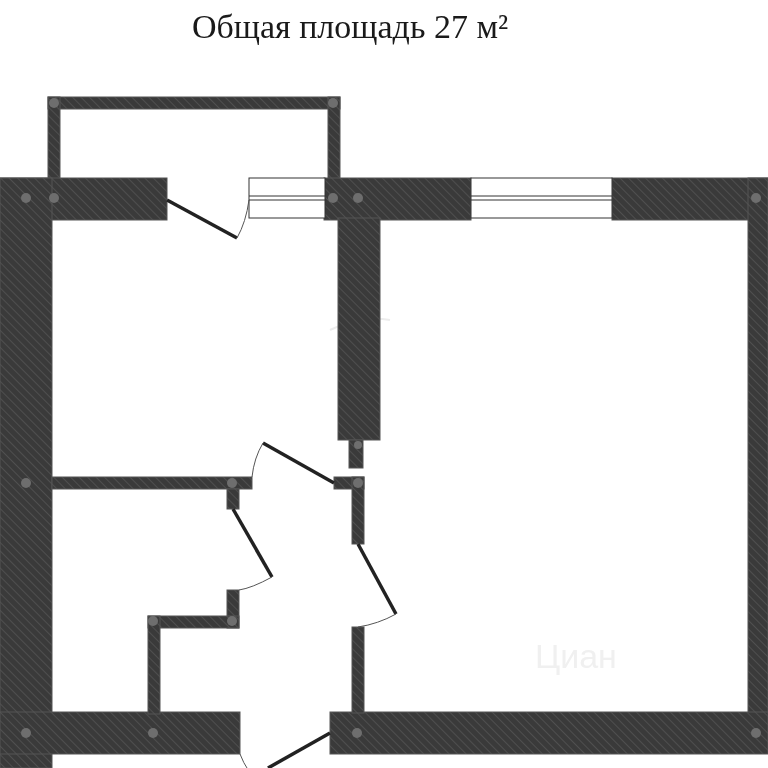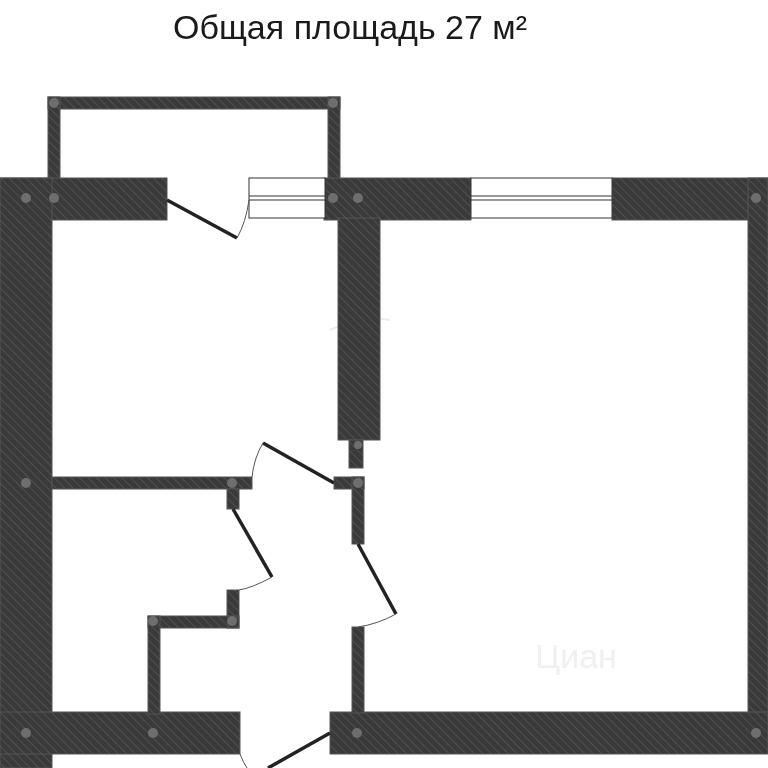--- a/index.html
+++ b/index.html
@@ -1,19 +1,19 @@
 <!DOCTYPE html>
 <html><head>
 <meta charset="utf-8">
 <style>
   html, body { margin: 0; padding: 0; background: #ffffff; }
   body { width: 768px; height: 768px; position: relative; overflow: hidden; }
   .title {
     position: absolute; left: 0; top: 8px; width: 700px; text-align: center;
-    font-family: Liberation Sans, sans-serif;
+    font-family: Liberation Serif, serif;
     font-size: 34px; color: #1a1a1a;
   }
   svg.plan { position: absolute; left: 0; top: 0; }
   .wall { fill: url(#hatch); stroke: #555; stroke-width: 1; }
   .dot { fill: #6e6e6e; }
   .door-leaf { stroke: #222; stroke-width: 3.5; fill: none; }
   .door-arc { stroke: #555; stroke-width: 1; fill: none; }
   .win { fill: #fff; stroke: #333; stroke-width: 1; }
   .win-line { stroke: #333; stroke-width: 1; fill: none; }
   .wm { fill: none; stroke: #ececec; stroke-width: 2; }

